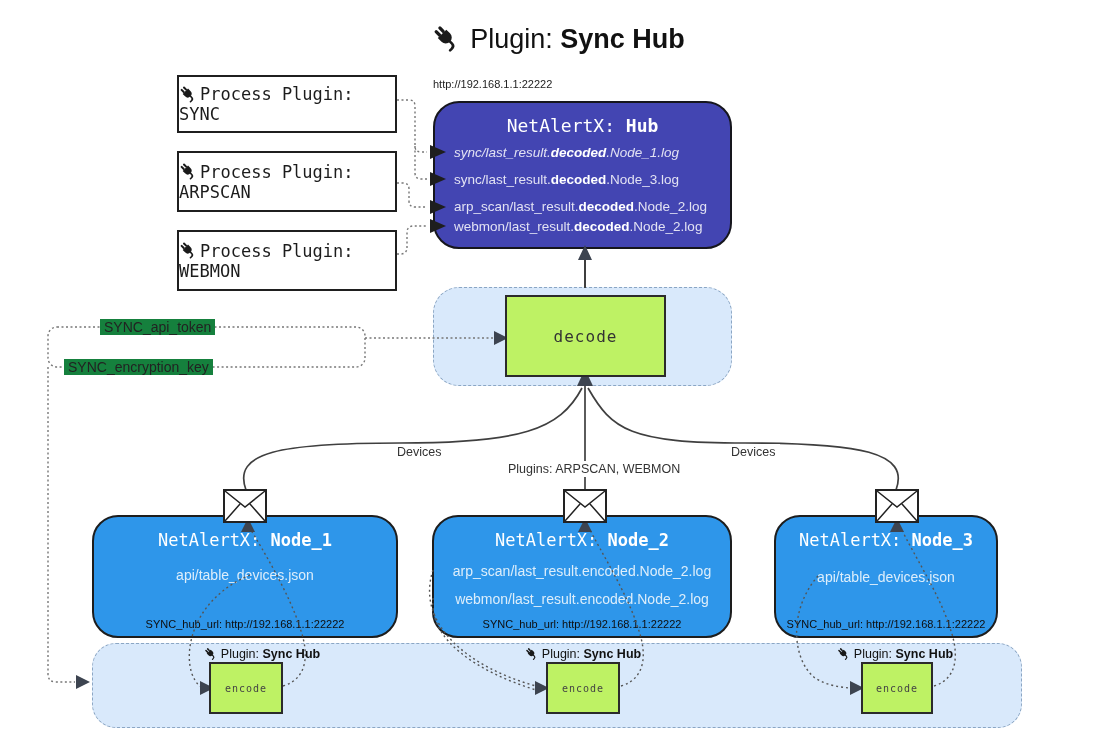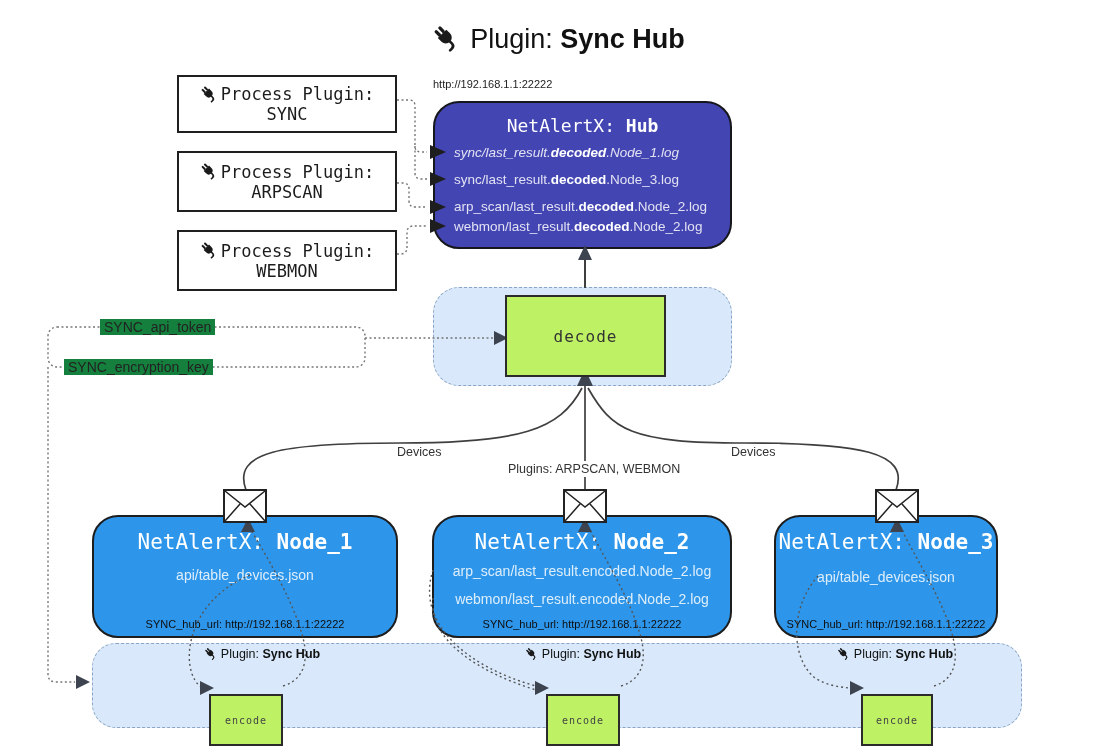--- a/index.html
+++ b/index.html
@@ -9,21 +9,21 @@
   .mono{font-family:"DejaVu Sans Mono","Liberation Mono",monospace;}
   svg.layer{position:absolute;left:0;top:0;width:1117px;height:754px;pointer-events:none;}
 
   
   .title{left:0;top:18px;width:1117px;height:42px;display:flex;align-items:center;justify-content:center;gap:8px;
          font-size:27px;color:#111;}
   .title b{font-weight:700;}
 
   
   .pbox{width:220px;height:58px;background:#fff;border:2px solid #1f1f1f;box-sizing:border-box;
-        display:flex;flex-direction:column;align-items:center;justify-content:center;
+        display:flex;flex-direction:column;justify-content:center;
         font-size:17px;color:#1c1c1c;}
   .pbox .row1{display:flex;align-items:center;gap:2px;}
 
   
   .huburl{left:433px;top:78px;width:299px;font-size:11px;color:#222;}
   .hub{left:433px;top:101px;width:299px;height:148px;background:var(--hub_bg,#4345b2);
        border:2px solid #16161d;border-radius:26px;box-sizing:border-box;}
   .hub-title{position:absolute;top:12px;left:0;width:100%;text-align:center;font-size:18px;color:#fff;}
   .hub-title b{font-weight:700;}
   .hublog{position:absolute;left:19px;height:18px;font-size:13.5px;color:#e2e2f3;white-space:nowrap;}
@@ -37,28 +37,28 @@
   .decode-box{left:505px;top:295px;width:161px;height:82px;font-size:16px;letter-spacing:1px;}
 
   
   .secret{background:#15803d;padding:0 4px;font-size:14px;color:#222;white-space:nowrap;}
 
   
   .conn-label{background:#fff;padding:1px 5px;font-size:12.5px;color:#333;white-space:nowrap;}
 
   
   .node{background:var(--node_bg,#2e96ea);border:2px solid #1d1d1d;border-radius:26px;box-sizing:border-box;height:123px;}
-  .node-title{position:absolute;top:13px;left:0;width:100%;text-align:center;font-size:21px;color:#fff;white-space:nowrap;}
+  .node-title{position:absolute;top:13px;left:0;width:100%;text-align:center;font-size:17px;color:#fff;white-space:nowrap;}
   .node-title b{font-weight:700;}
   .nfile{position:absolute;left:0;width:100%;text-align:center;font-size:14px;color:#ddeefb;white-space:nowrap;}
   .nurl{position:absolute;top:101px;left:0;width:100%;text-align:center;font-size:11px;color:#0e0e0e;white-space:nowrap;}
 
   
   .bottom-band{left:92px;top:643px;width:930px;height:85px;border-radius:24px;}
-  .encode-box{width:74px;height:52px;font-size:10px;letter-spacing:1px;color:#444;margin-top:32px;}
+  .encode-box{width:74px;height:52px;font-size:10px;letter-spacing:1px;color:#444;}
   .plugin-tag{display:flex;align-items:center;justify-content:center;gap:3px;font-size:12.5px;color:#111;height:16px;}
   .plugin-tag b{font-weight:700;}
 </style>
 </head>
 <body>
 
 <div id="canvas">
 
   <svg width="0" height="0" style="position:absolute" aria-hidden="true">
     <defs>

